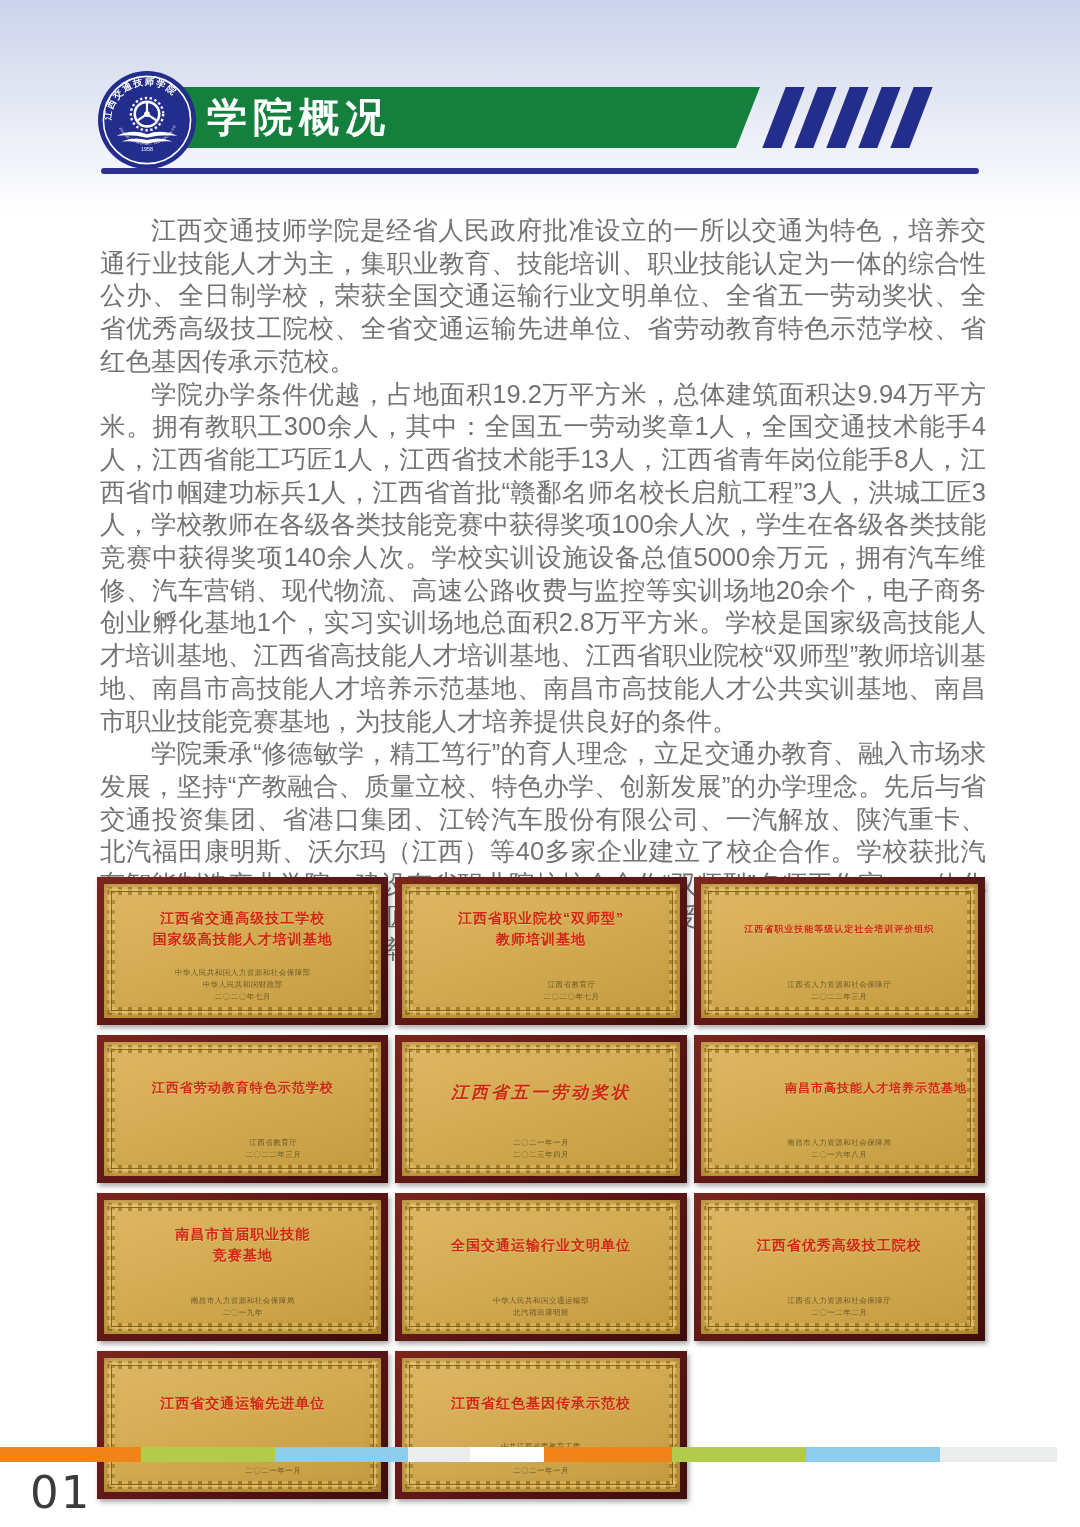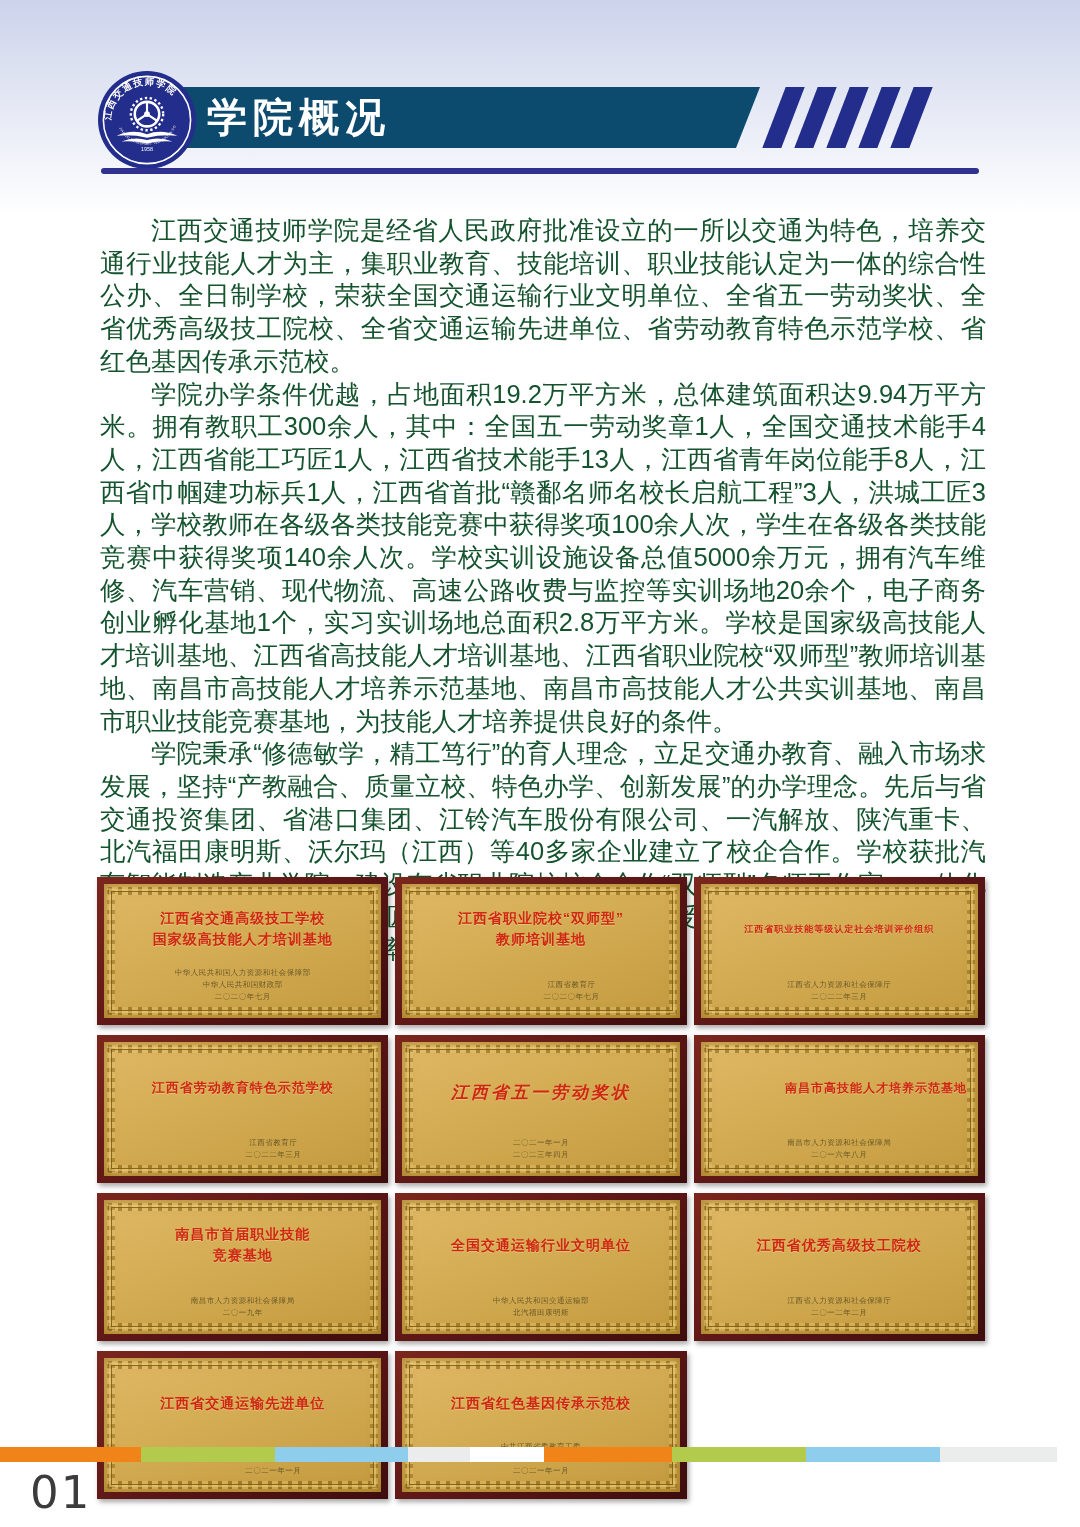--- a/index.html
+++ b/index.html
@@ -4,34 +4,34 @@
 <style>
   html,body{margin:0;padding:0;background:#ffffff;}
   body{font-family:"Liberation Sans","DejaVu Sans",sans-serif;}
   .page{position:relative;width:1080px;height:1527px;background:#ffffff;overflow:hidden;}
 
   
   .top-gradient{position:absolute;left:0;top:0;width:1080px;height:215px;
     background:linear-gradient(#ccd3eb 0%,#e3e7f4 45%,#ffffff 100%);}
 
   
-  .banner{position:absolute;left:147px;top:87px;width:613px;height:61px;background:#0c4a6e;
+  .banner{position:absolute;left:147px;top:87px;width:613px;height:61px;background:#15803d;
     clip-path:polygon(0 0,100% 0,calc(100% - 24px) 100%,0 100%);}
   .banner-title{padding-left:60px;line-height:61px;font-size:40px;font-weight:bold;color:#ffffff;letter-spacing:6px;}
   .stripes{position:absolute;left:774px;top:87px;height:61px;display:flex;gap:13px;}
   .stripe{width:19px;height:61px;background:#232d8c;transform:skewX(-21deg);}
 
   
   .logo{position:absolute;left:98px;top:71px;width:98px;height:98px;}
 
   
   .rule{position:absolute;left:101px;top:168px;width:878px;height:6px;background:#2f318f;border-radius:3px;}
 
   
-  .bodytext{position:absolute;left:100px;top:214px;width:886px;color:#14532d;}
+  .bodytext{position:absolute;left:100px;top:214px;width:886px;color:#737373;}
   .bodytext p{margin:0;font-size:25.5px;line-height:32.7px;text-align:justify;text-indent:2em;}
 
   
   .award-grid{position:absolute;left:97px;top:877px;width:888px;
     display:grid;grid-template-columns:repeat(3,1fr);column-gap:7px;row-gap:10px;}
   .plaque{position:relative;height:148px;
     background:linear-gradient(145deg,#7c261d 0%,#591515 55%,#3e0d0d 100%);
     box-shadow:2px 3px 5px rgba(0,0,0,.35);}
   .plate{position:absolute;inset:7px;
     background:linear-gradient(160deg,#e0b866 0%,#d5ad55 40%,#c39a3e 100%);

